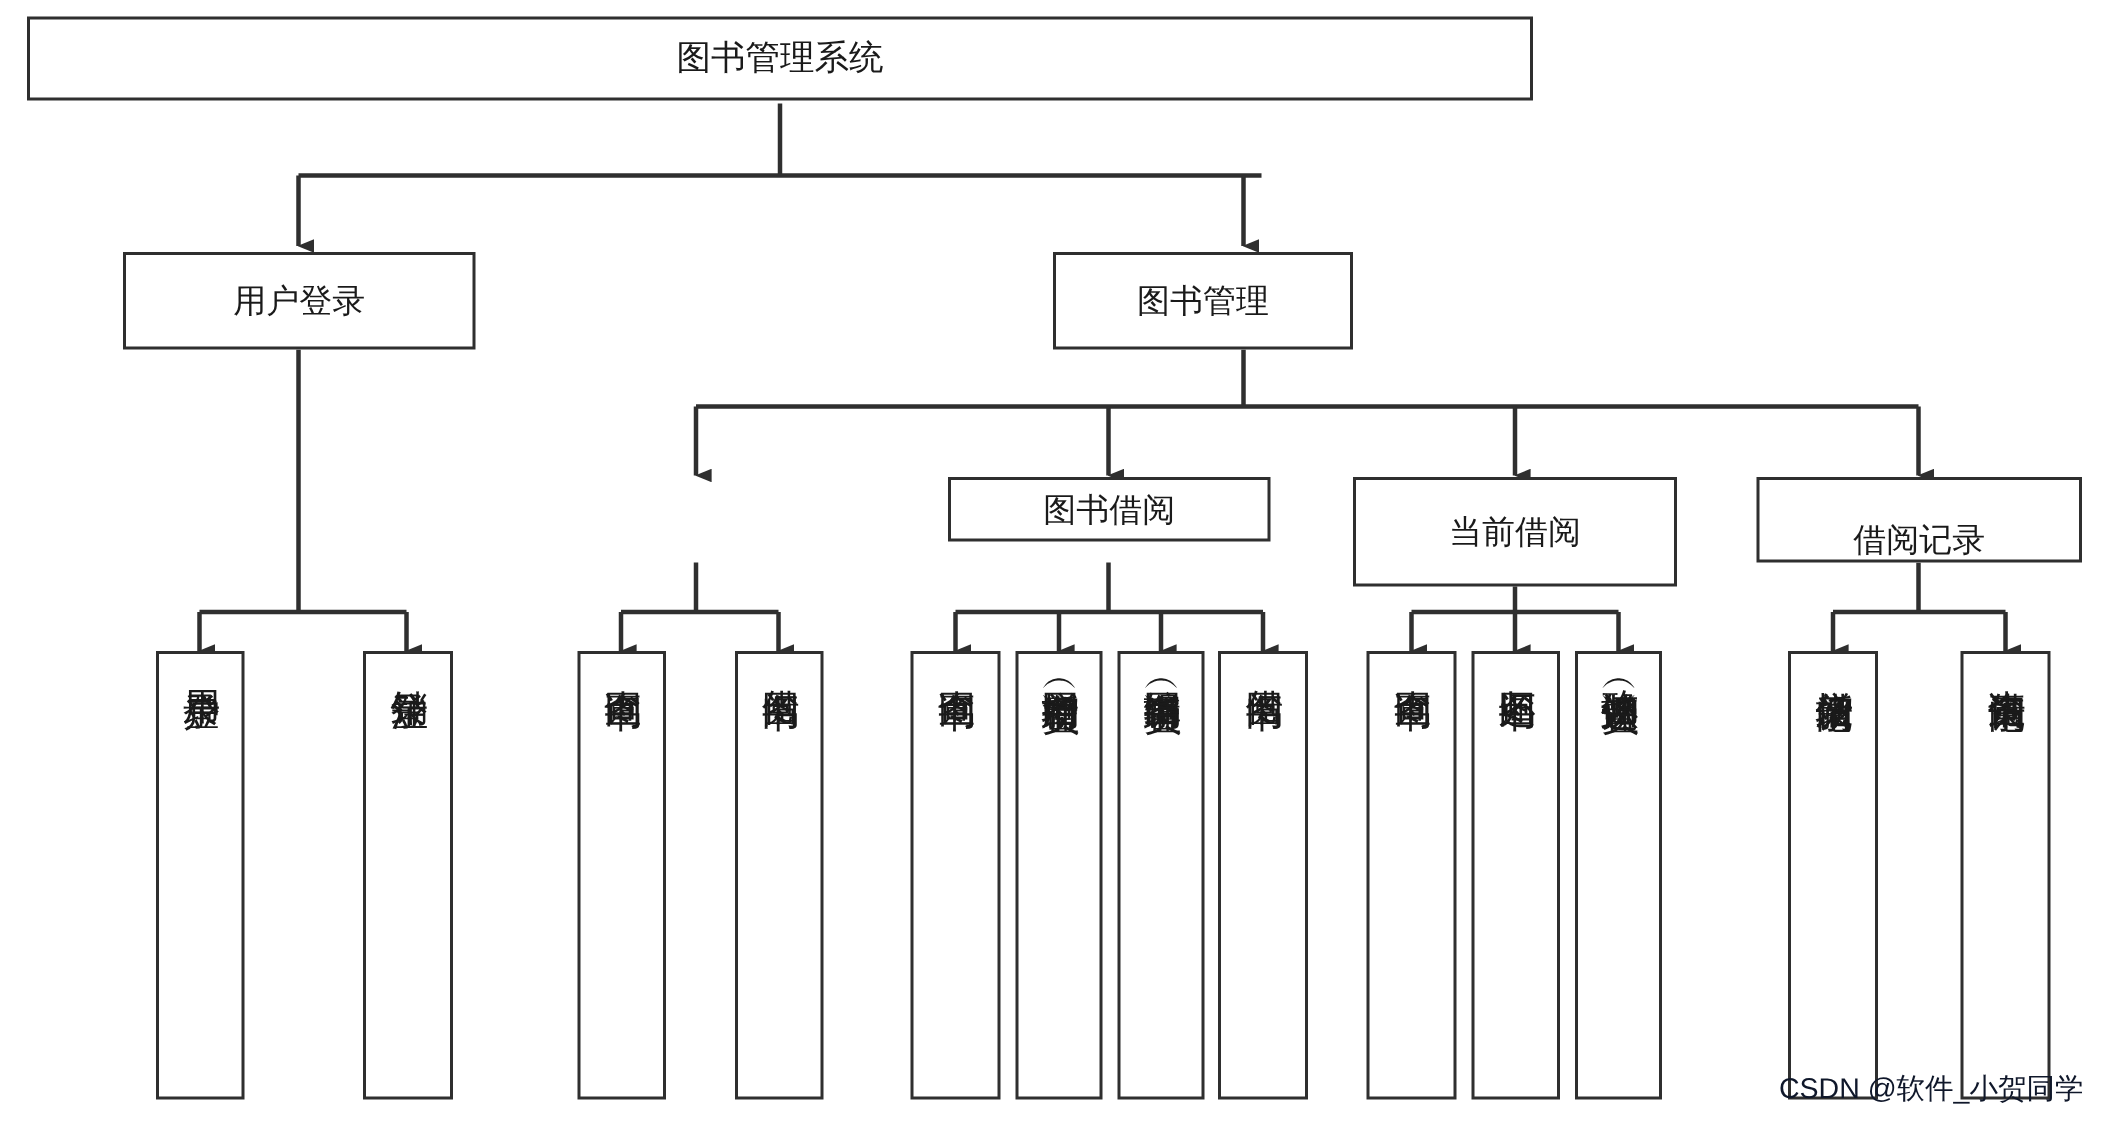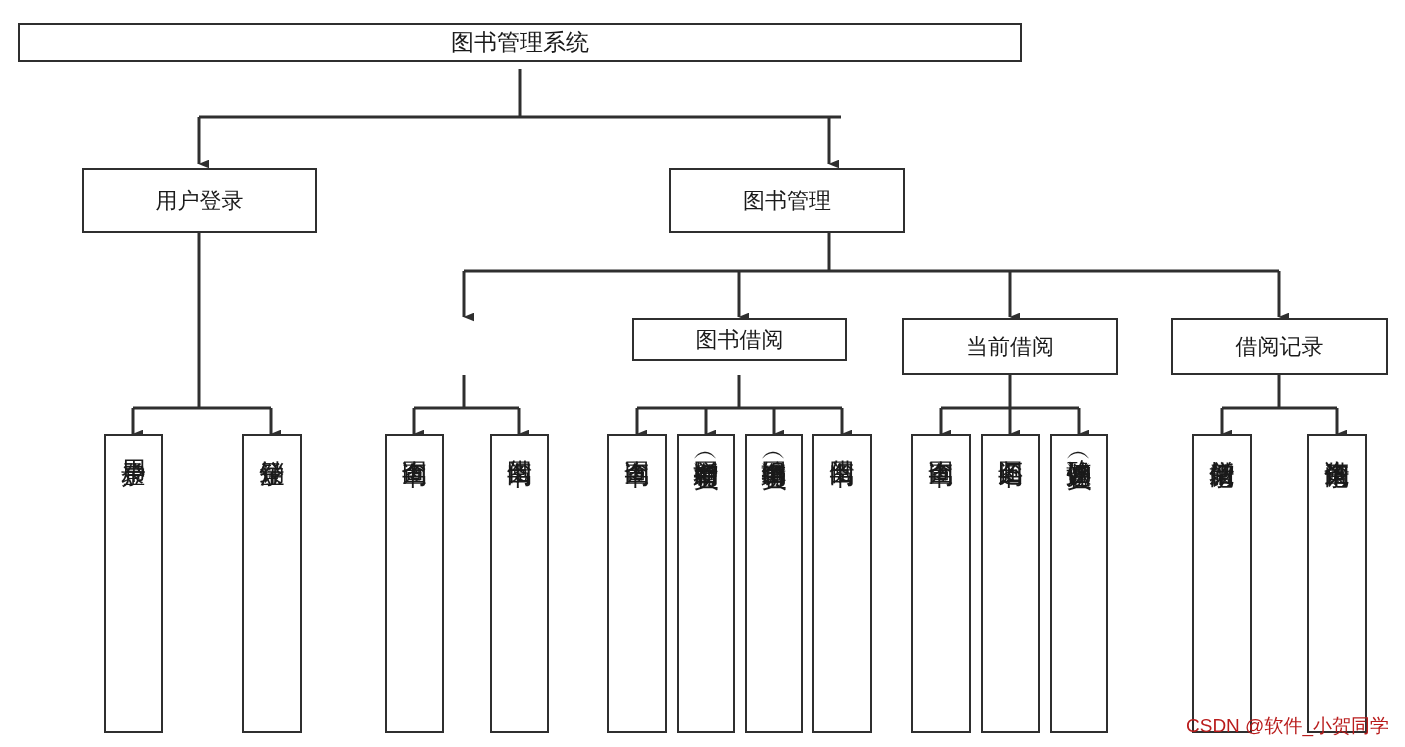--- a/index.html
+++ b/index.html
@@ -60,21 +60,21 @@
     letter-spacing: 1px;
     line-height: 1;
     white-space: normal;
     max-height: 288px;
   }
   .node.vert.tall .label {
     max-height: 296px;
   }
   .watermark {
     position: absolute;
-    color: #b91c1c;
+    color: #0f172a;
     font-size: 19px;
     white-space: nowrap;
     z-index: 3;
     left: 1186px;
     top: 713px;
   }
 </style>
 </head>
 <body>
 
@@ -123,38 +123,38 @@
       <path d="M1010,408 L1010,434" marker-end="url(#arrow)"></path>
       <path d="M1079,408 L1079,434" marker-end="url(#arrow)"></path>
 
       <path d="M1279,375 L1279,408"></path>
       <path d="M1222,408 L1337,408"></path>
       <path d="M1222,408 L1222,434" marker-end="url(#arrow)"></path>
       <path d="M1337,408 L1337,434" marker-end="url(#arrow)"></path>
     </g>
   </svg>
 
-  <div class="node root horiz" style="left:18px; top:23px; width:1004px; height:39px;font-family:Liberation Serif, serif;">
+  <div class="node root horiz" style="left:18px; top:11px; width:1004px; height:56px;font-family:Liberation Serif, serif;">
     <span class="label">图书管理系统</span>
   </div>
 
   <div class="node horiz" style="left:82px; top:168px; width:235px; height:65px;">
     <span class="label">用户登录</span>
   </div>
-  <div class="node horiz" style="left:669px; top:168px; width:236px; height:65px;justify-content:center;">
+  <div class="node horiz" style="left:702px; top:168px; width:200px; height:65px;justify-content:center;">
     <span class="label">图书管理</span>
   </div>
 
   <div class="node horiz" style="left:632px; top:318px; width:215px; height:43px;">
     <span class="label">图书借阅</span>
   </div>
-  <div class="node horiz" style="left:902px; top:318px; width:216px; height:57px;">
+  <div class="node horiz" style="left:902px; top:318px; width:216px; height:73px;">
     <span class="label">当前借阅</span>
   </div>
-  <div class="node horiz" style="left:1171px; top:318px; width:217px; height:57px;">
+  <div class="node horiz" style="left:1171px; top:318px; width:217px; height:57px;align-items:flex-end;">
     <span class="label">借阅记录</span>
   </div>
 
   <div class="node vert" style="left:104px; top:434px; width:59px; height:299px;">
     <span class="label">用户登录</span>
   </div>
   <div class="node vert" style="left:242px; top:434px; width:60px; height:299px;">
     <span class="label">注销登录</span>
   </div>
 

